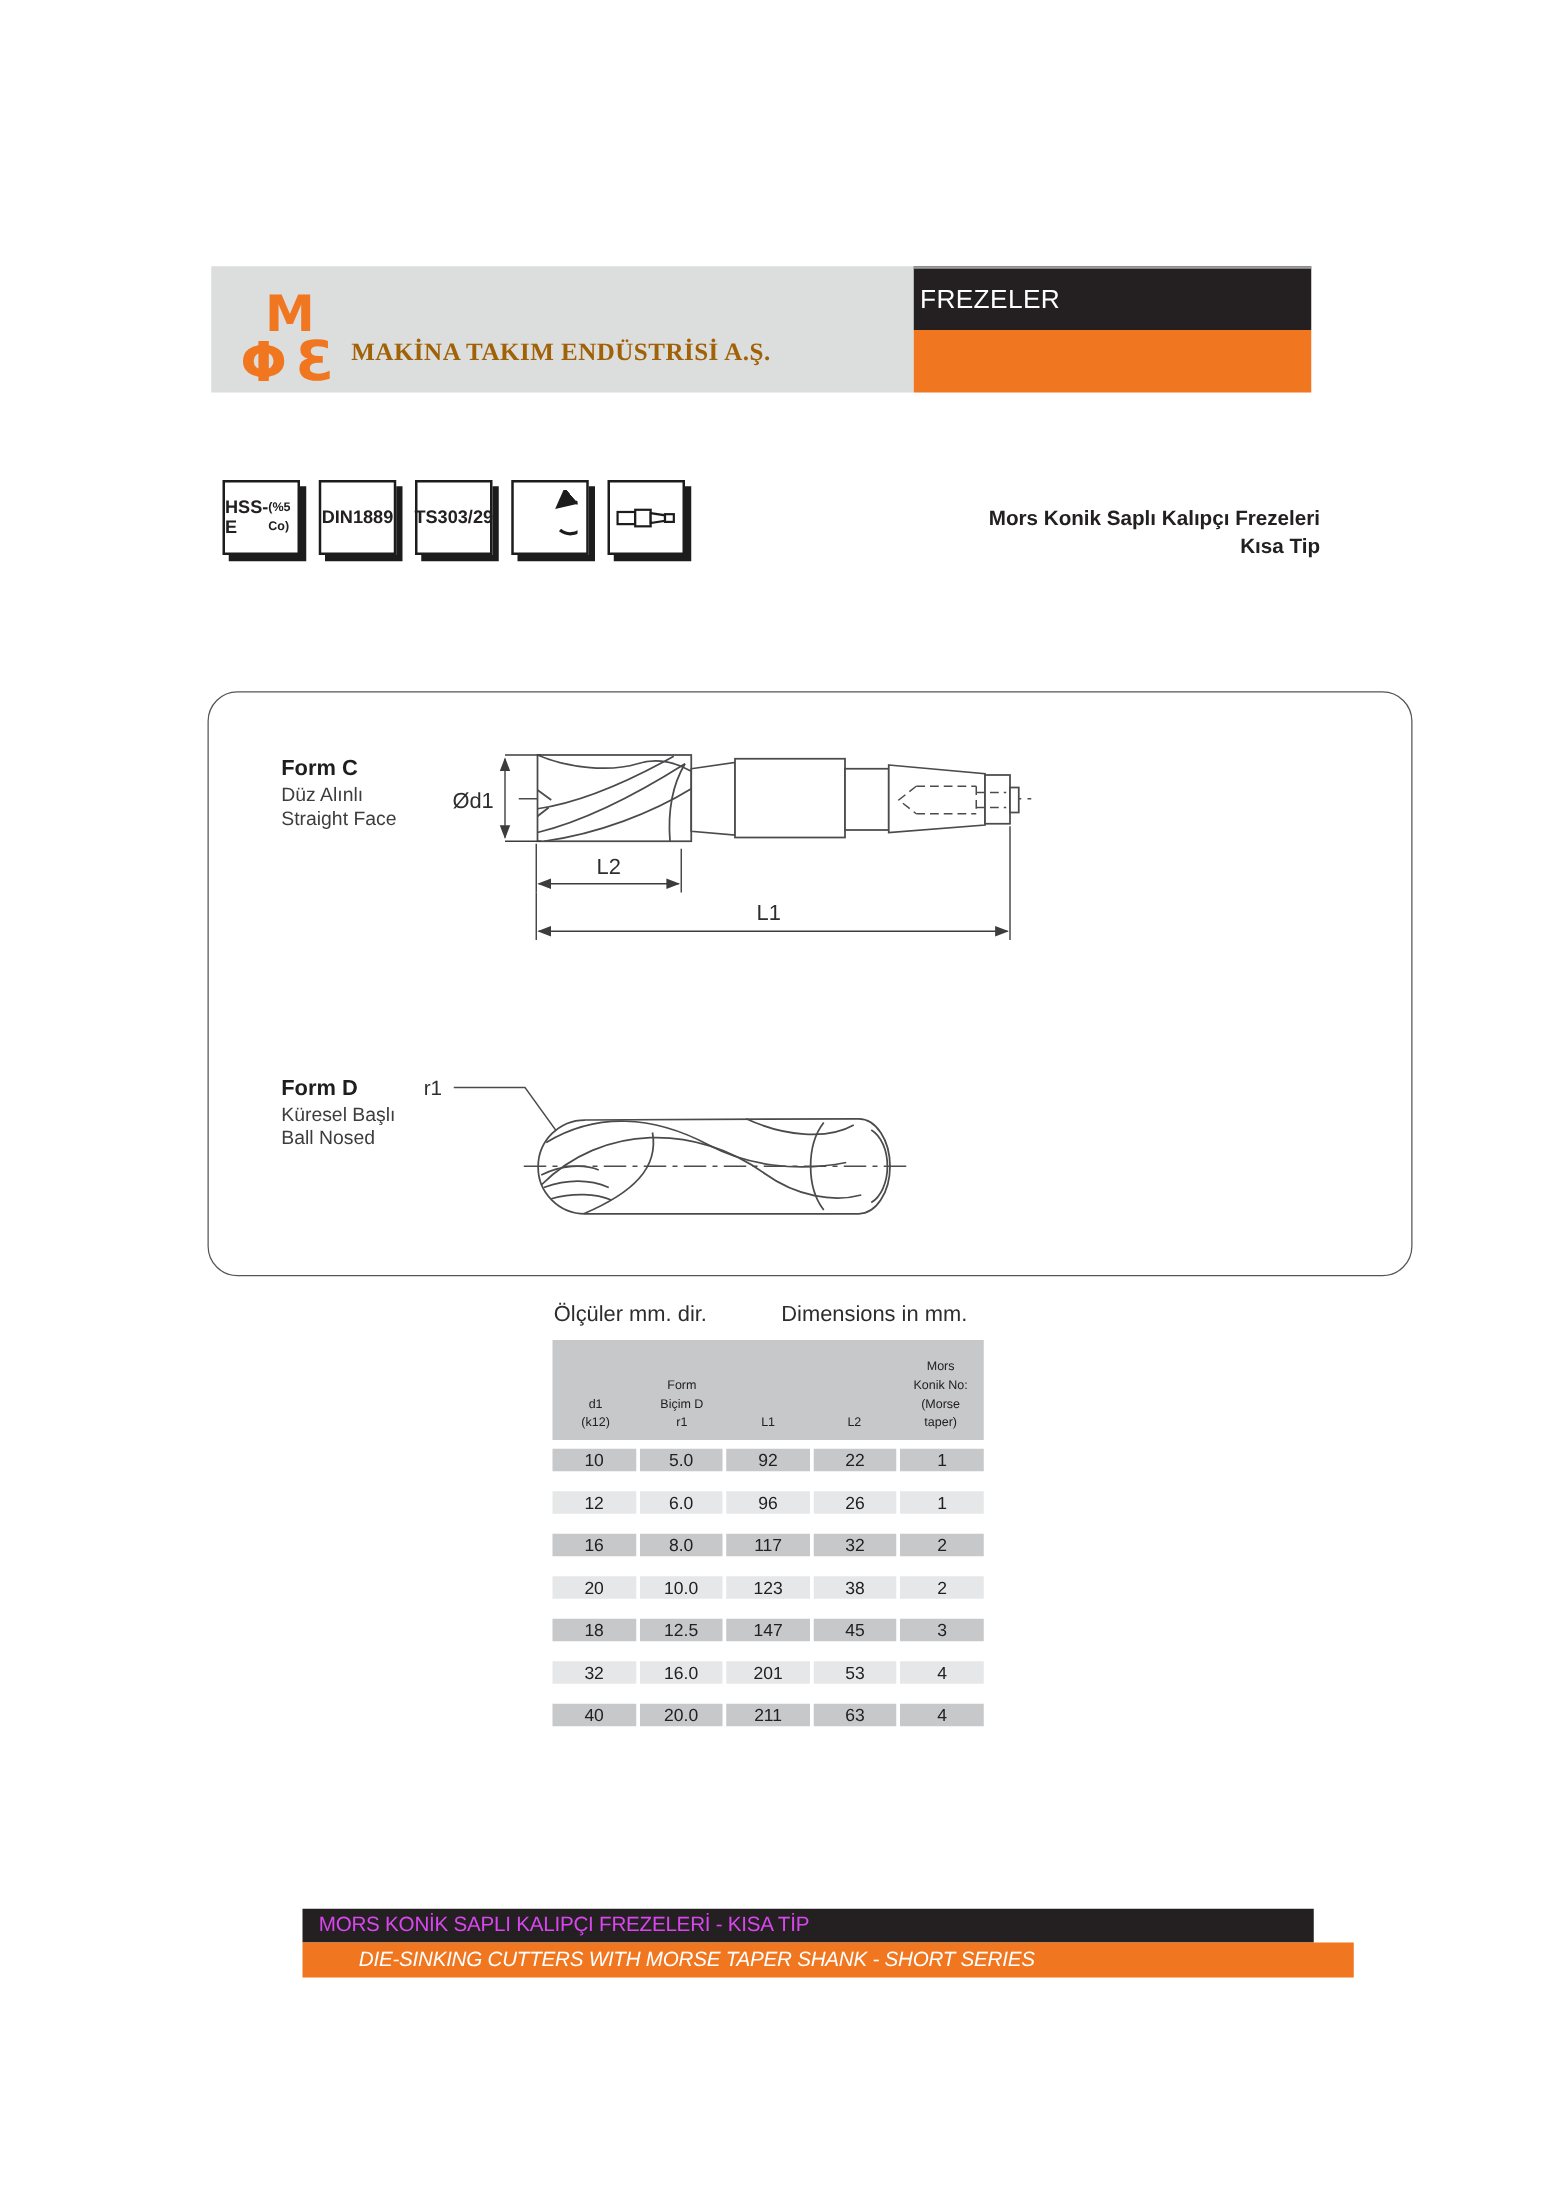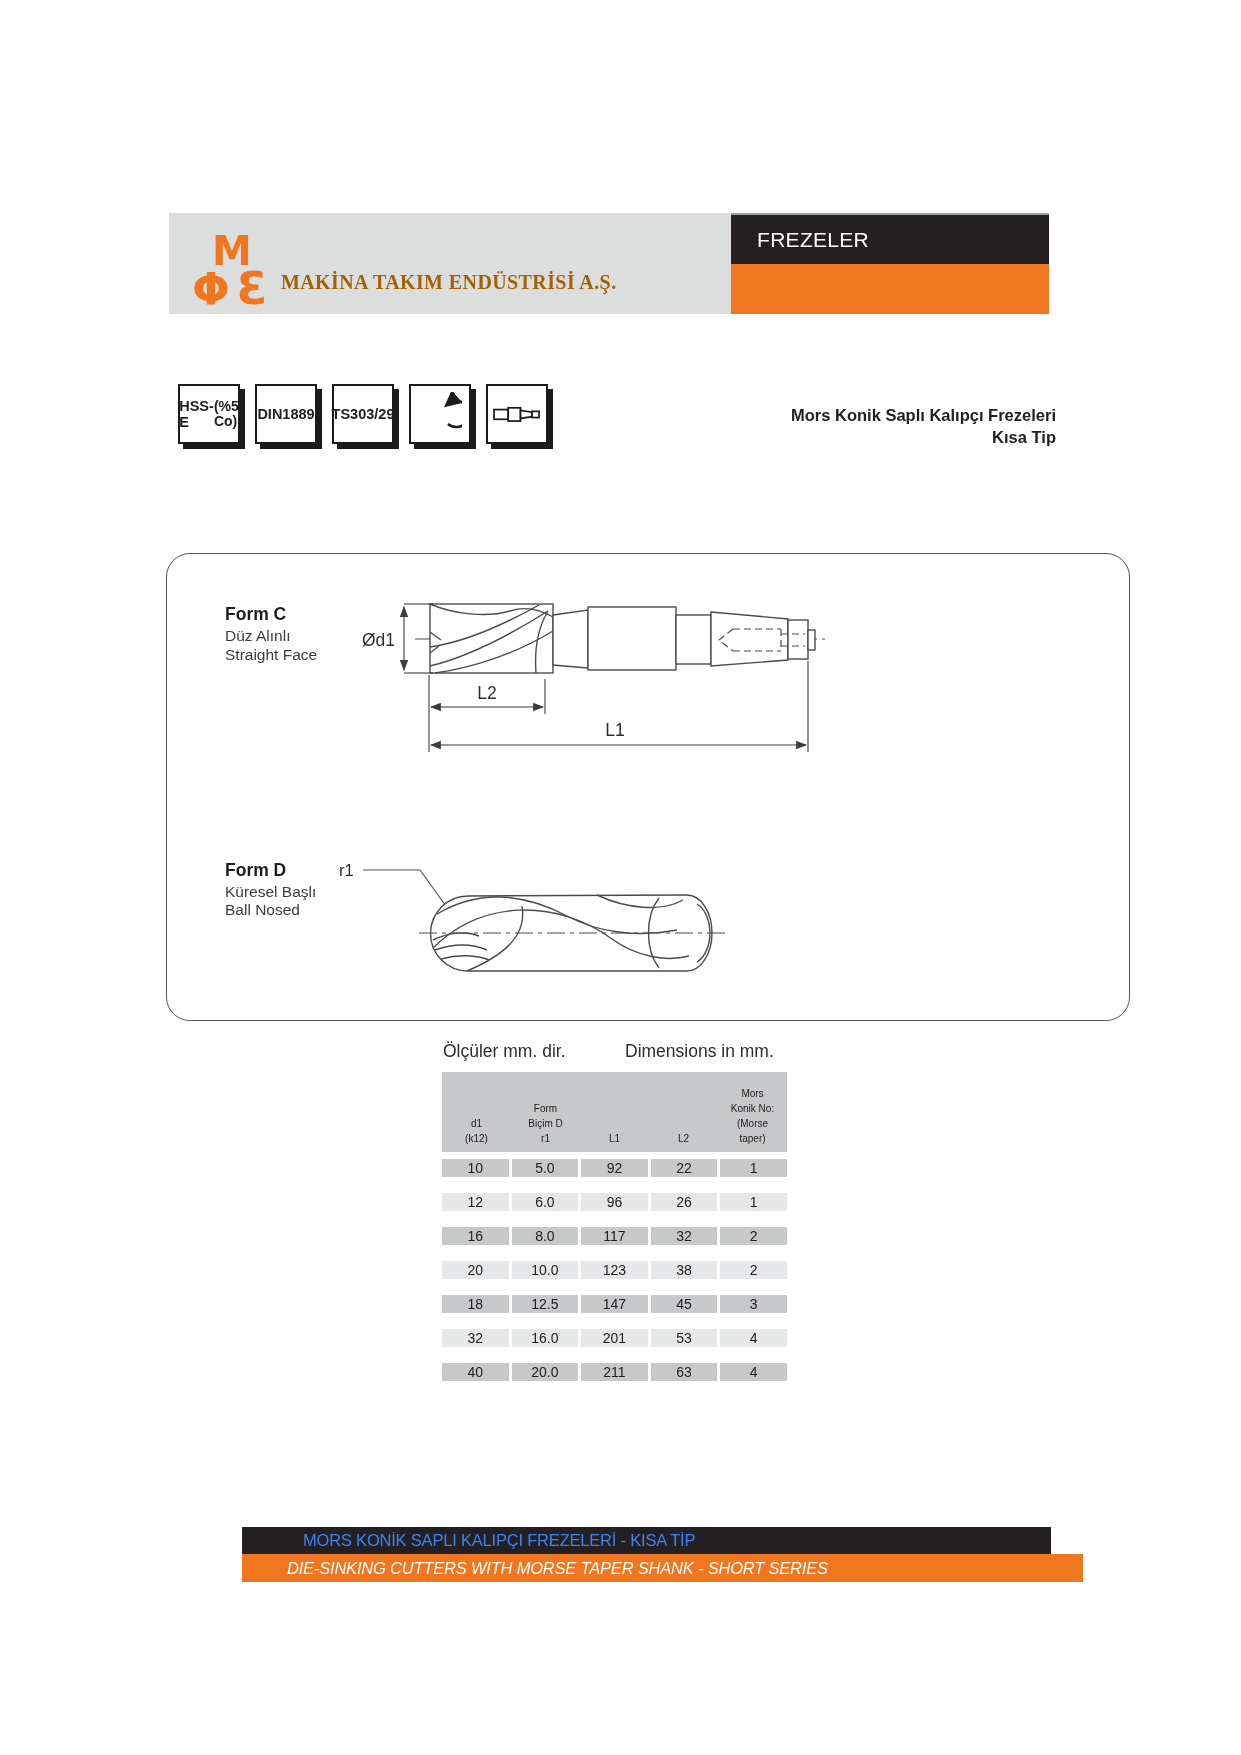--- a/index.html
+++ b/index.html
@@ -8,31 +8,31 @@
   .abs{position:absolute;}
 
   
   #header-gray{left:169px;top:213px;width:562px;height:101px;background:#dcdddd;}
   #logo{left:190px;top:225px;width:84px;height:86px;}
   #company-name{left:281px;top:271px;width:450px;
     font-family:"Liberation Serif",serif;font-weight:700;font-size:20px;
     letter-spacing:0.4px;color:#a16207;}
   #cat-black{left:731px;top:213px;width:318px;height:51px;background:#242021;
     border-top:2px solid #9c9da0;box-sizing:border-box;}
-  #cat-black .t{color:#ffffff;font-size:21px;line-height:49px;padding-left:26px;letter-spacing:0.3px;}
+  #cat-black .t{color:#ffffff;font-size:21px;line-height:49px;padding-left:5px;letter-spacing:0.3px;}
   #cat-orange{left:731px;top:264px;width:318px;height:50px;background:#f0761f;}
   #cat-orange .t{color:#ffffff;font-size:17px;font-style:italic;line-height:50px;padding-left:15px;letter-spacing:0.3px;margin-top:40px;}
 
   
   #badges{left:178px;top:384px;display:flex;gap:15px;}
   .badge{width:58px;height:56px;background:#ffffff;border:2.5px solid #1c1c1c;
     box-shadow:5px 5px 0 0 #1c1c1c;display:flex;
     align-items:center;justify-content:center;}
   .badge .b1{font-weight:700;font-size:14.5px;line-height:16px;}
-  .badge .b2{font-weight:700;font-size:14px;line-height:15px;}
+  .badge .b2{font-weight:700;font-size:10px;line-height:15px;}
   .badge svg{display:block;}
 
   
   #product-title{right:185px;top:404px;text-align:right;}
   #product-title .l1,#product-title .l2{font-weight:700;font-size:16.5px;line-height:22px;color:#232021;}
 
   
   #panel{left:166px;top:553px;width:964px;height:468px;border:1.6px solid #55565a;
     border-radius:24px;box-sizing:border-box;}
   #panel svg{position:absolute;left:0;top:0;}
@@ -46,21 +46,21 @@
   #dim-table .th{flex:1;text-align:center;font-size:10px;line-height:15px;
     white-space:pre-line;color:#232021;}
   #dim-table .tr{display:flex;gap:3px;margin-top:16px;height:18px;}
   #dim-table .tr.first{margin-top:7px;}
   #dim-table .td{flex:1;text-align:center;font-size:14px;line-height:18px;color:#232021;}
   #dim-table .tr:nth-child(odd) .td{background:#c7c8ca;}
   #dim-table .tr:nth-child(even) .td{background:#e6e7e8;}
 
   
   #footer-black{left:242px;top:1527px;width:809px;height:27px;background:#242021;}
-  #footer-black .t{color:#3b82f6;font-size:16.5px;line-height:27px;padding-left:13px;letter-spacing:-0.2px;margin-left:48px;}
+  #footer-black .t{color:#d946ef;font-size:16.5px;line-height:27px;padding-left:13px;letter-spacing:-0.2px;}
   #footer-orange{left:242px;top:1554px;width:809px;height:28px;background:#f0761f;padding-left:32px;}
   #footer-orange .t{color:#fff;font-size:16.5px;font-style:italic;line-height:28px;padding-left:13px;letter-spacing:-0.2px;}
 </style>
 </head>
 <body>
 
 <div id="page">
 
   <div class="abs" id="header-gray"></div>
 

